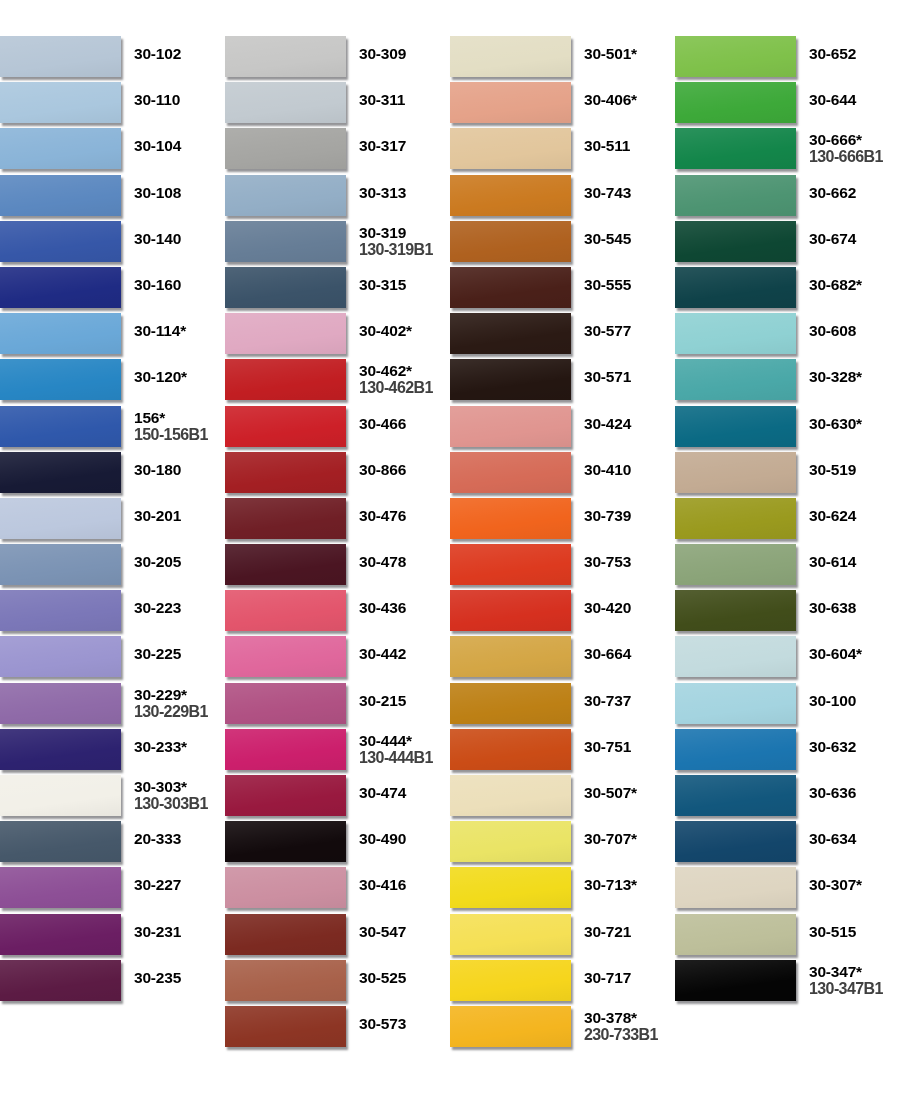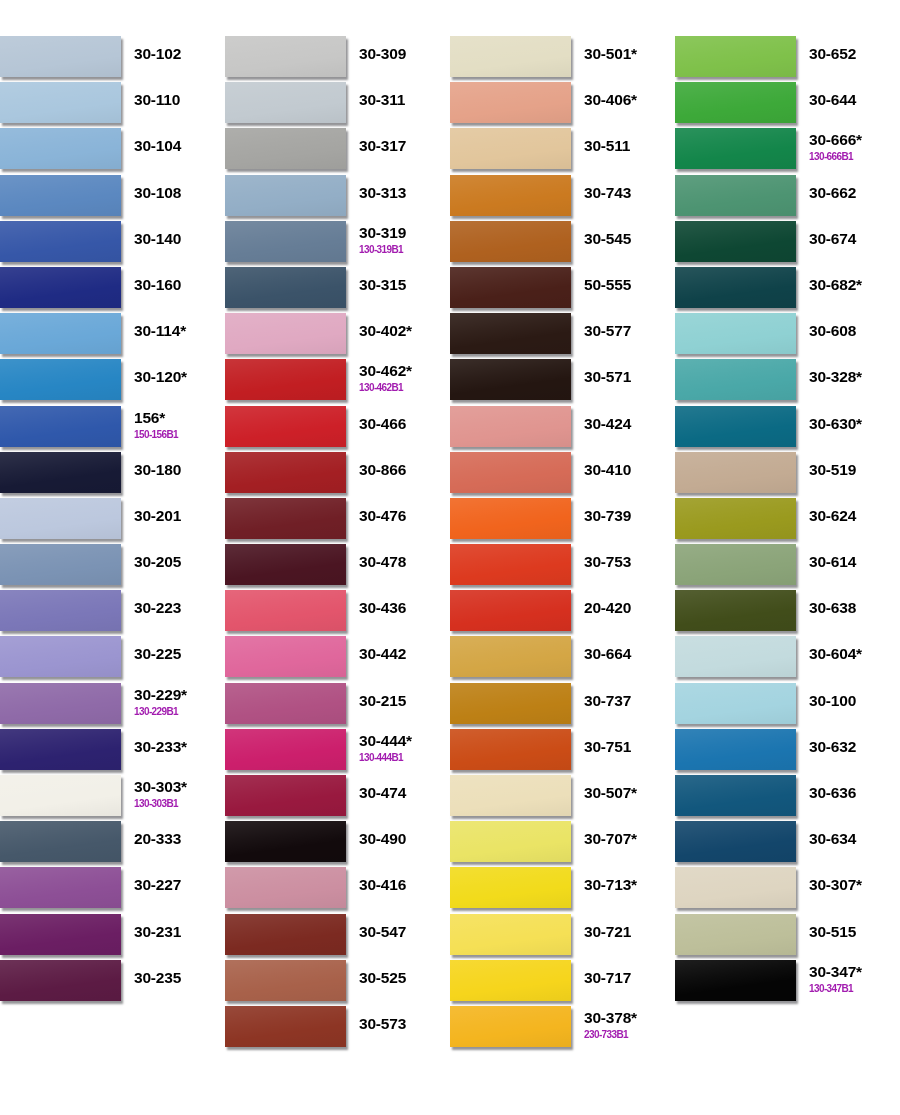--- a/index.html
+++ b/index.html
@@ -68,23 +68,23 @@
   }
   .swatch-code {
     font-size: 15.5px;
     font-weight: bold;
     color: #000000;
     line-height: 17px;
     letter-spacing: -0.2px;
     white-space: nowrap;
   }
   .swatch-code-alt {
-    font-size: 10px;
+    font-size: 16px;
     font-weight: bold;
-    color: #a21caf;
+    color: #404040;
     line-height: 17px;
     letter-spacing: -0.6px;
     white-space: nowrap;
   }
   .swatch-code-alt:empty { display: none; }
 </style>
 </head>
 <body>
 
 <div id="chart">
@@ -481,21 +481,21 @@
         </div>
         <div class="swatch-labels">
           <div class="swatch-code">30-545</div>
         </div>
       </div>
       <div class="swatch-row">
         <div class="swatch-chip-wrap">
           <div class="swatch-chip" title="30-555" style="background: rgb(74, 32, 25);"></div>
         </div>
         <div class="swatch-labels">
-          <div class="swatch-code">50-555</div>
+          <div class="swatch-code">30-555</div>
         </div>
       </div>
       <div class="swatch-row">
         <div class="swatch-chip-wrap">
           <div class="swatch-chip" title="30-577" style="background: rgb(43, 26, 20);"></div>
         </div>
         <div class="swatch-labels">
           <div class="swatch-code">30-577</div>
         </div>
       </div>
@@ -537,21 +537,21 @@
         </div>
         <div class="swatch-labels">
           <div class="swatch-code">30-753</div>
         </div>
       </div>
       <div class="swatch-row">
         <div class="swatch-chip-wrap">
           <div class="swatch-chip" title="30-420" style="background: rgb(214, 48, 31);"></div>
         </div>
         <div class="swatch-labels">
-          <div class="swatch-code">20-420</div>
+          <div class="swatch-code">30-420</div>
         </div>
       </div>
       <div class="swatch-row">
         <div class="swatch-chip-wrap">
           <div class="swatch-chip" title="30-664" style="background: rgb(212, 166, 69);"></div>
         </div>
         <div class="swatch-labels">
           <div class="swatch-code">30-664</div>
         </div>
       </div>

